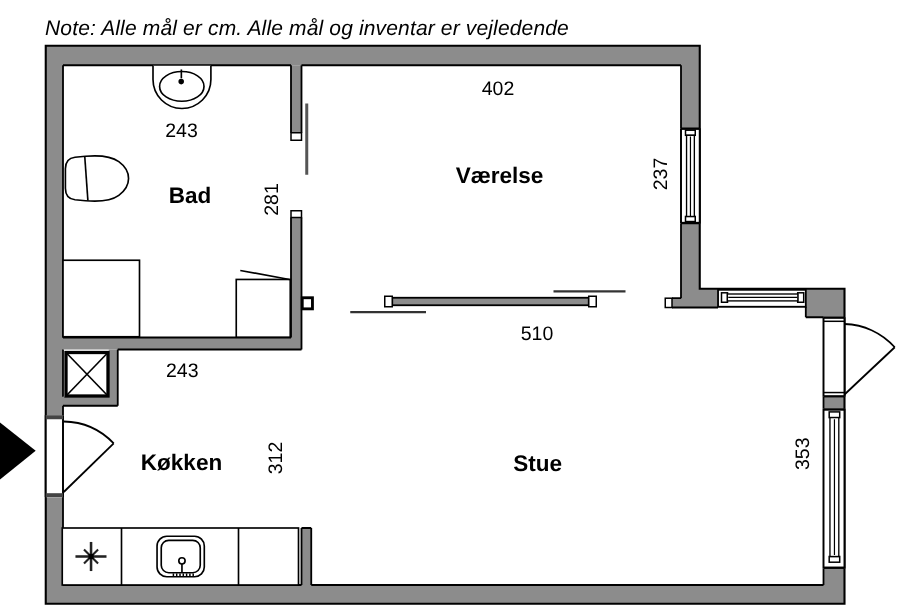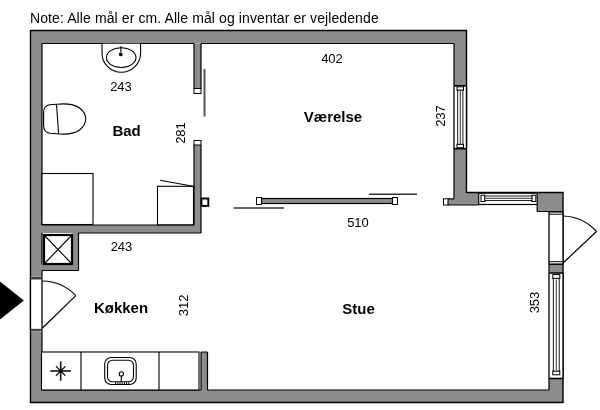--- a/index.html
+++ b/index.html
@@ -1,18 +1,18 @@
 <!DOCTYPE html>
 <html><head>
 <meta charset="utf-8">
 <style>
   html,body{margin:0;padding:0;background:#ffffff;}
   #page{position:relative;width:600px;height:410px;background:#fff;overflow:hidden;}
   svg{position:absolute;left:0;top:0;}
-  .note{position:absolute;left:30px;top:10px;font-family:"Liberation Sans",sans-serif;font-size:14px;letter-spacing:0.1px;color:#000;white-space:nowrap;}
+  .note{position:absolute;left:30px;top:10px;font-family:"Liberation Sans",sans-serif;font-size:14px;letter-spacing:0.1px;color:#000;white-space:nowrap;font-style:italic;}
 </style>
 </head>
 <body>
 <div id="page">
 <svg width="600" height="410" viewBox="0 0 600 410">
   <rect x="0" y="0" width="600" height="410" fill="#ffffff"></rect>
   <g fill="#8c8c8c" stroke="none">
 
     <rect x="30.5" y="30.5" width="436" height="13"></rect>
 

